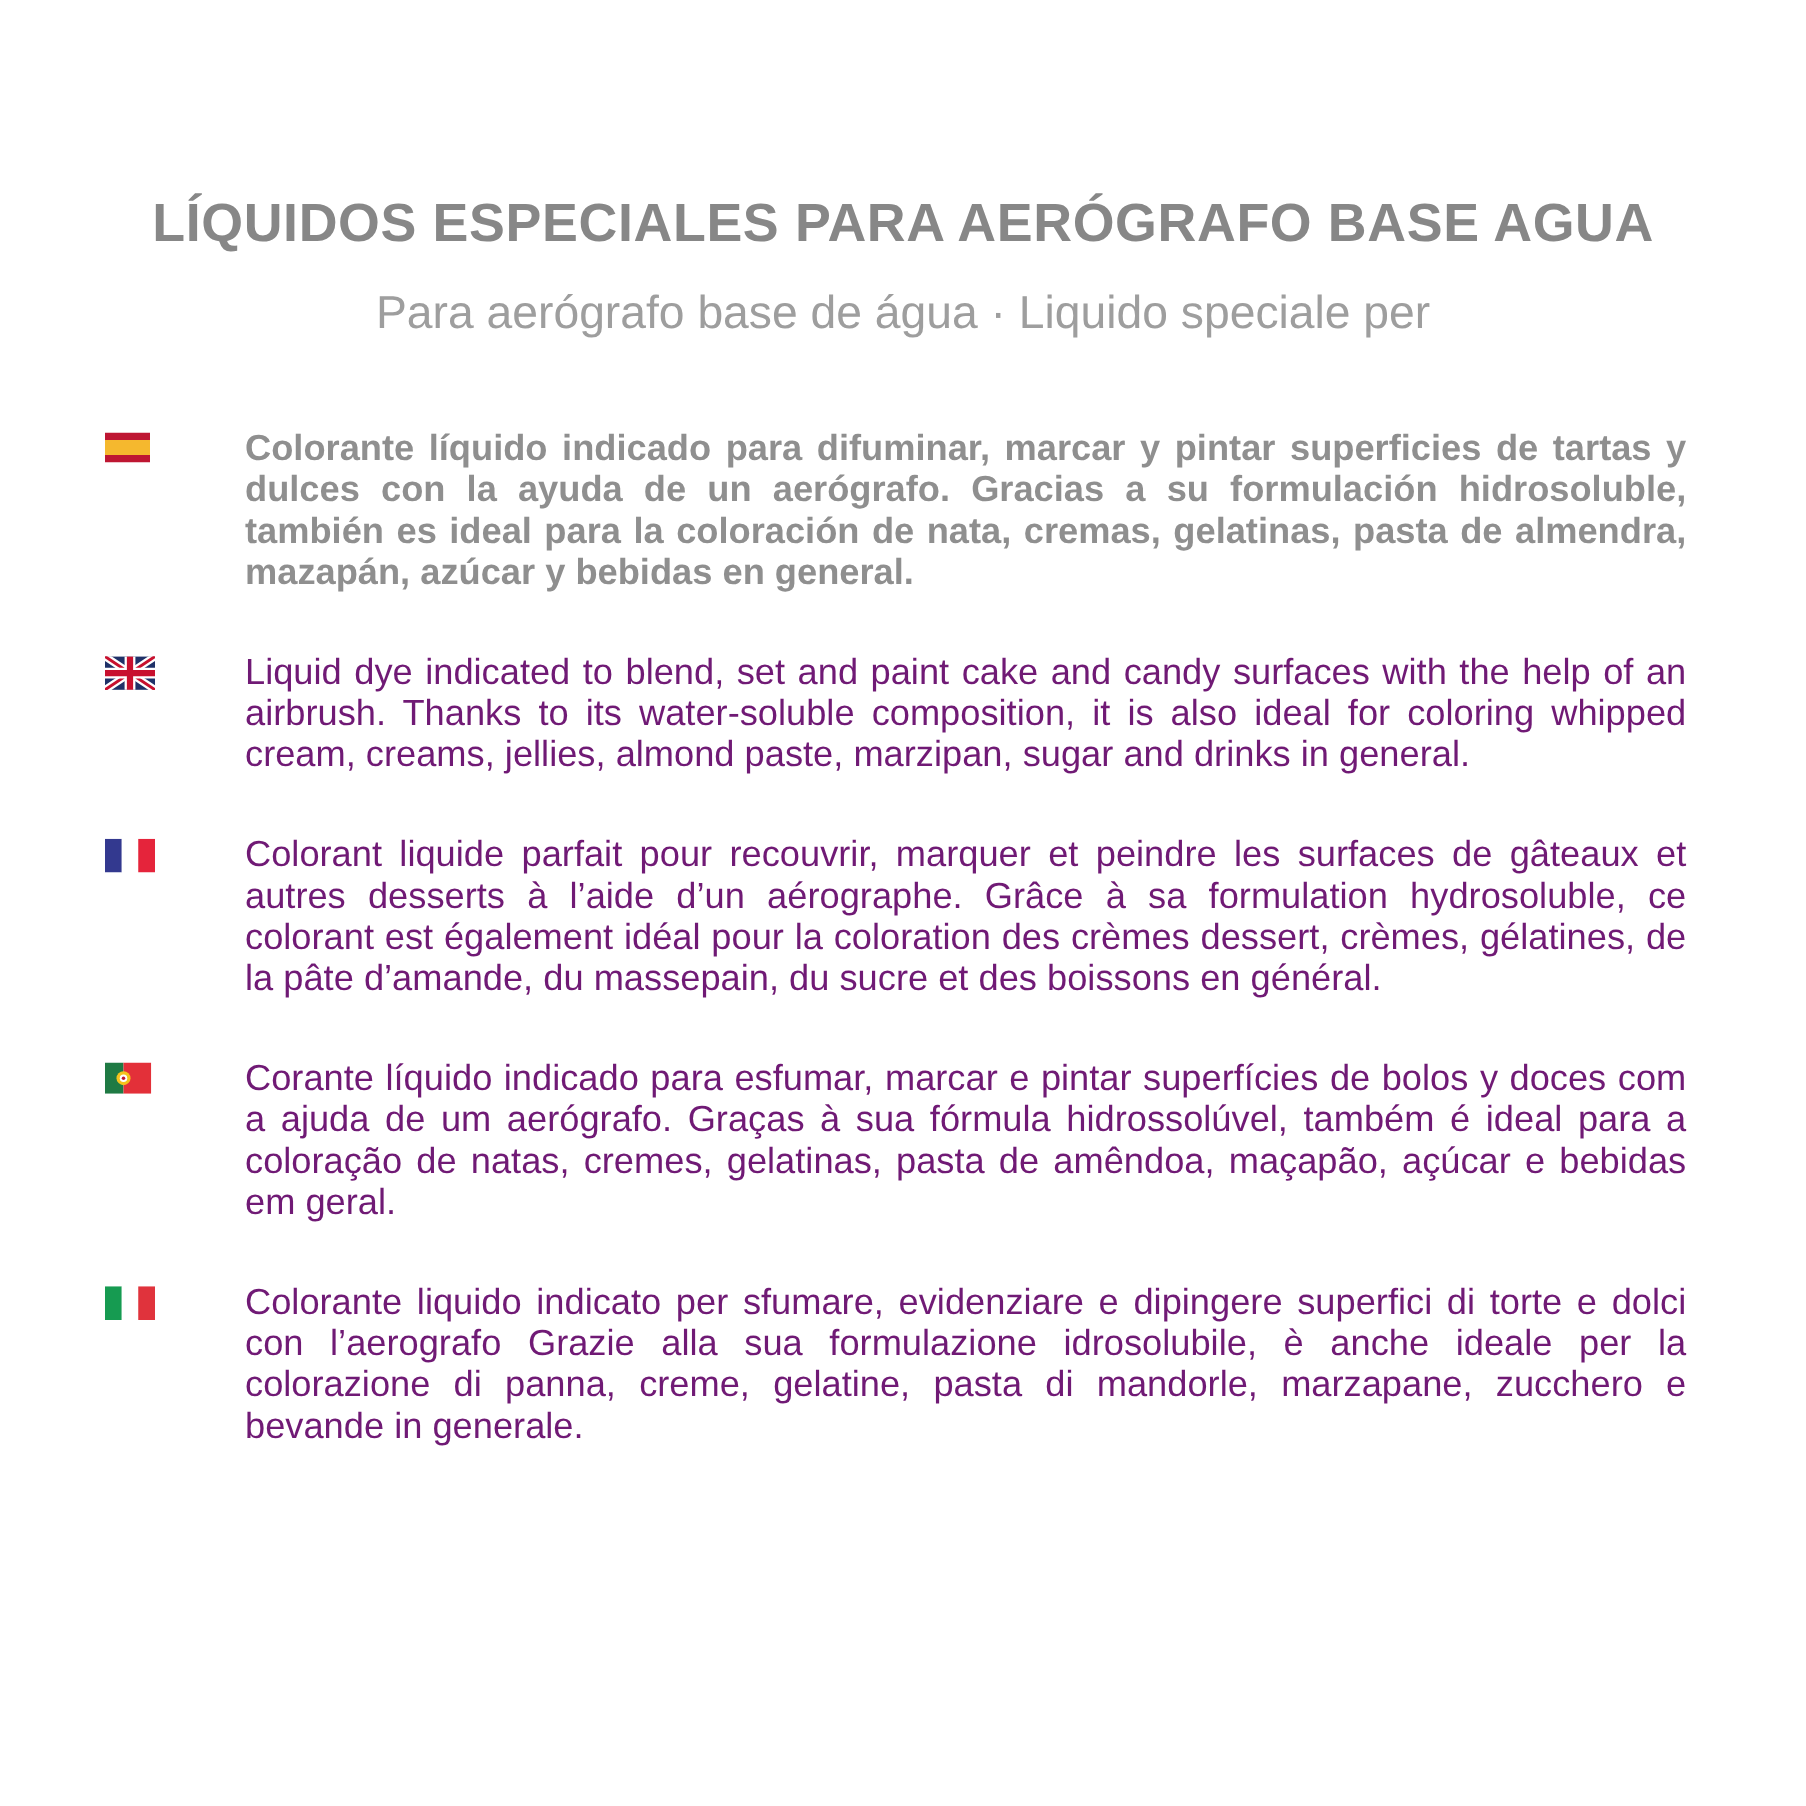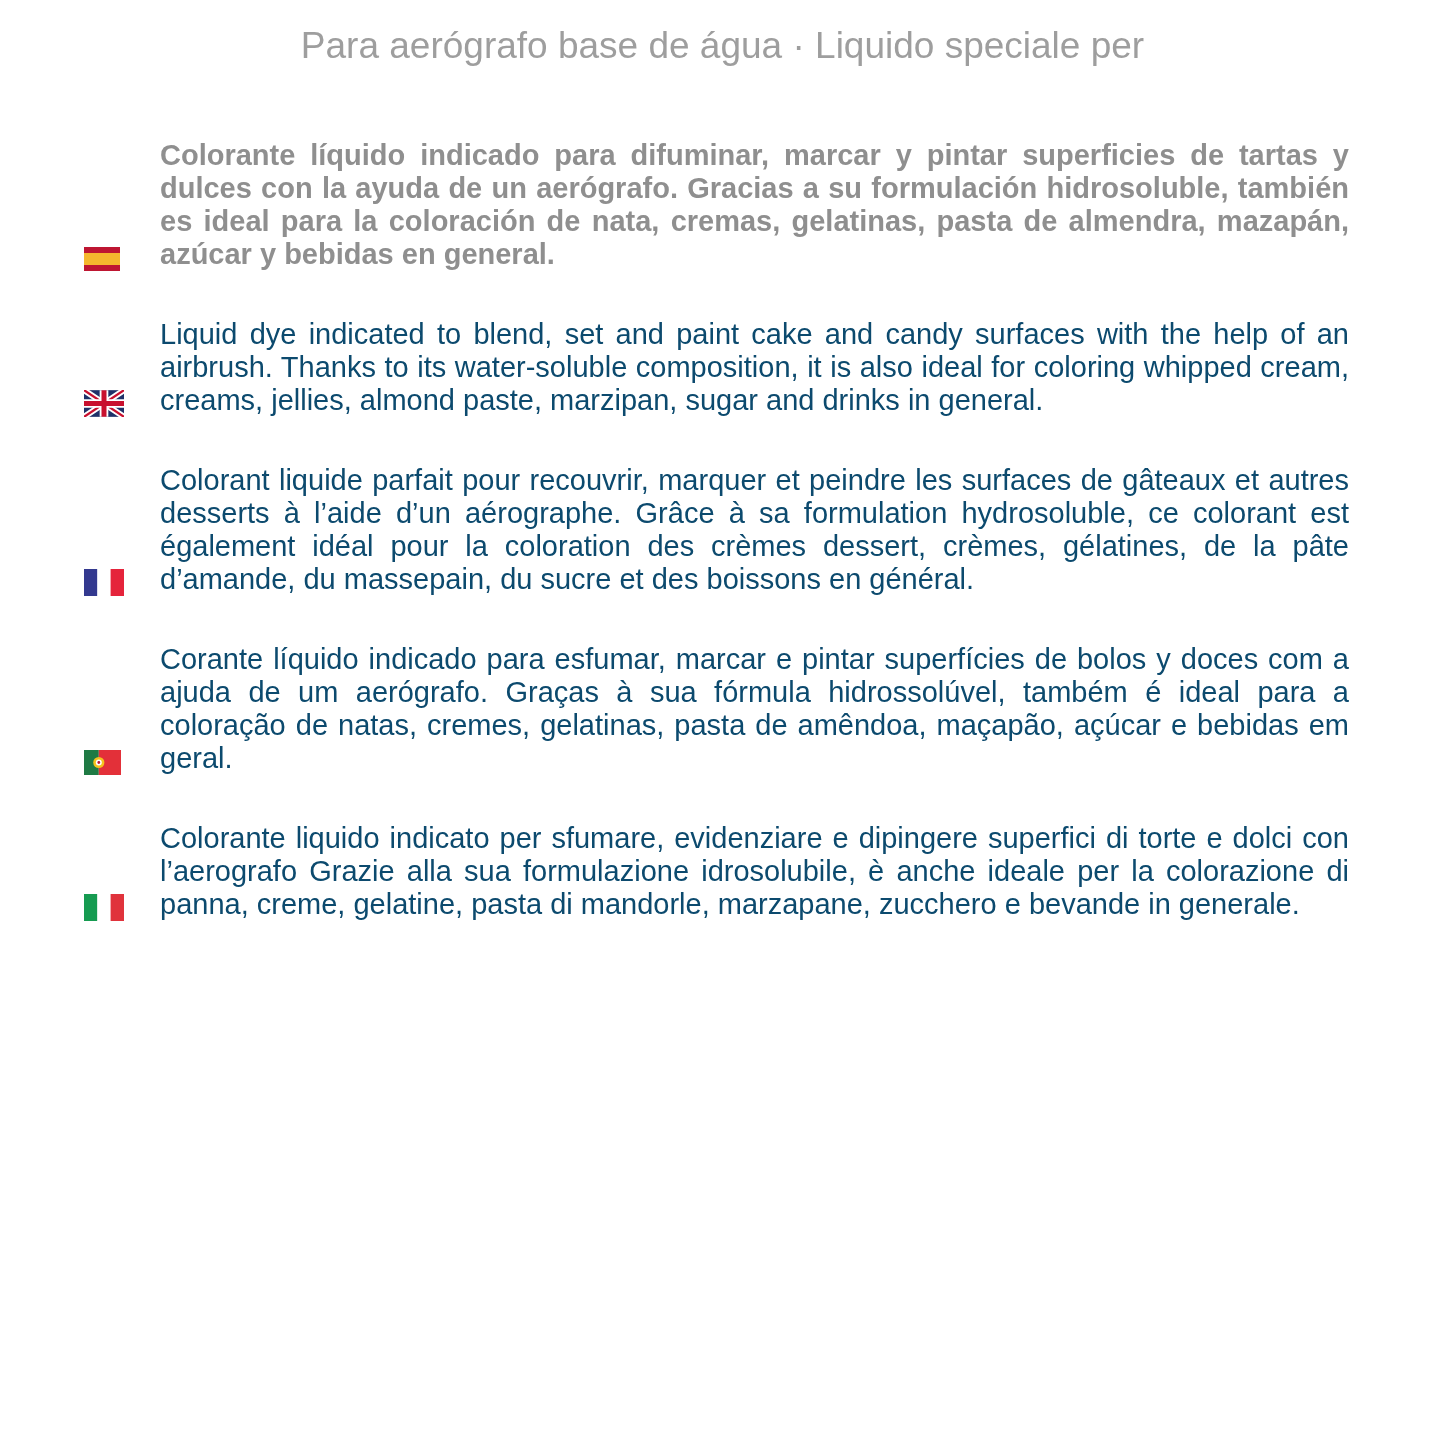--- a/index.html
+++ b/index.html
@@ -32,49 +32,51 @@
     color: #9e9e9e;
     line-height: 47px;
   }
   .paragraphs {
     margin-top: 70px;
     padding-left: 84px;
     padding-right: 96px;
   }
   .para-row {
     display: flex;
-    align-items: flex-end;
+    align-items: flex-start;
     margin-bottom: 47px;
+    gap: 36px;
   }
   .flag {
     flex: 0 0 40px;
     width: 40px;
     margin-top: 3px;
     margin-right: 36px;
     line-height: 0;
   }
   .flag svg { display: block; }
   .para-text {
     flex: 1 1 auto;
     font-size: 29px;
     line-height: 33px;
-    color: #0c4a6e;
+    color: #701a75;
     text-align: justify;
     text-justify: inter-word;
   }
   .para-text.bold {
     font-weight: 700;
     color: #8f8f8f;
   }
 </style>
 </head>
 <body>
 
 <div class="page">
 
+  <div class="title">LÍQUIDOS ESPECIALES PARA AERÓGRAFO BASE AGUA</div>
 
   <div class="subtitle">
     <div>Para aerógrafo base de água · Liquido speciale per</div>
   </div>
 
   <div class="paragraphs">
 
     <div class="para-row">
       <span class="flag">
         <svg width="36" height="24" viewBox="0 0 36 24" xmlns="http://www.w3.org/2000/svg">

